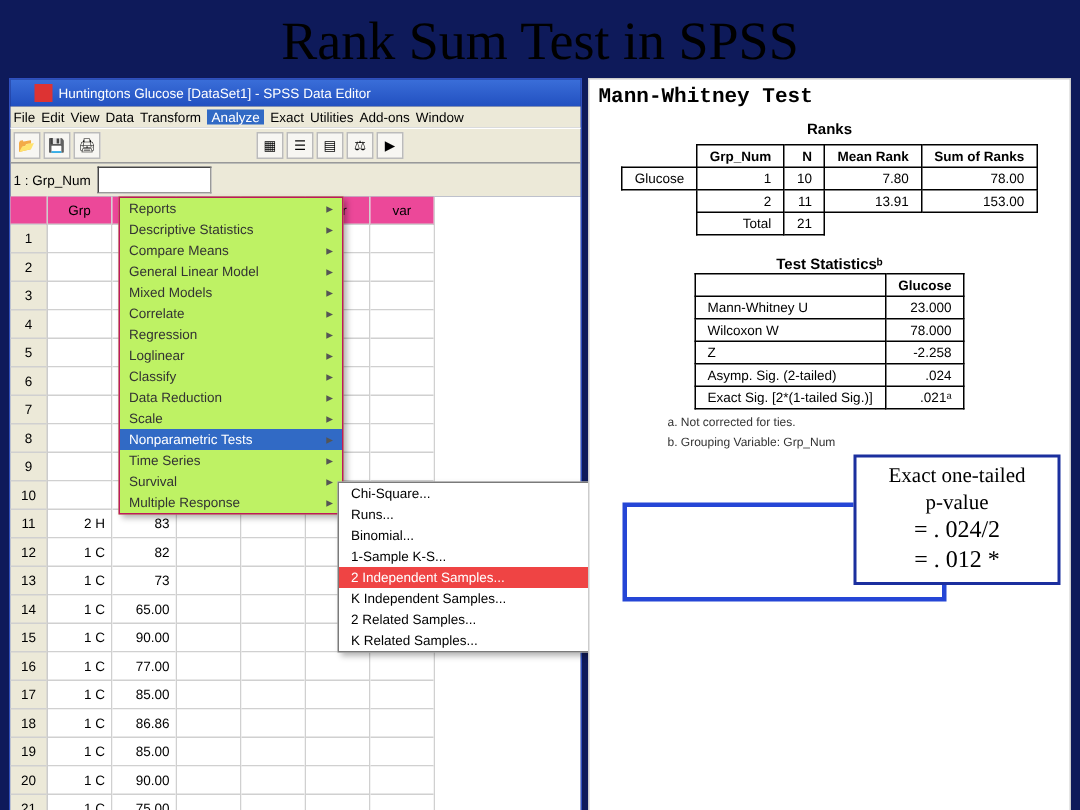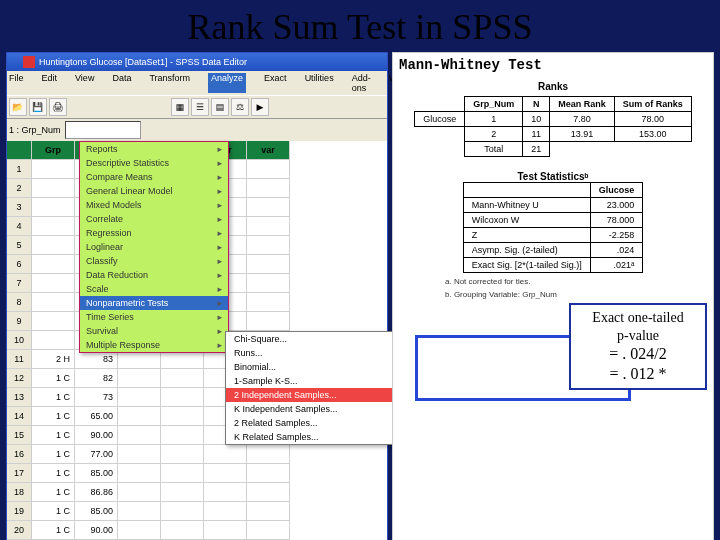--- a/index.html
+++ b/index.html
@@ -2,47 +2,47 @@
 <html><head>
 <meta charset="utf-8">
 <style>
   html,body{margin:0;padding:0}
   body{width:720px;height:540px;background:#0e1a5a;font-family:"Times New Roman",serif;position:relative;overflow:hidden}
   .slide-title{color:#000;font-size:36px;font-weight:400;text-align:center;padding:6px 0 4px}
   .content{display:flex;padding:0 6px}
   .spss-window{width:380px;font-family:Tahoma,Arial,sans-serif;font-size:9px;color:#000;border:1px solid #2f4fbf}
   .titlebar{background:linear-gradient(#3a6ed9,#2250c0);color:#fff;padding:3px 16px;display:flex;align-items:center;gap:4px}
   .title-icon{width:12px;height:12px;background:#d33;display:inline-block}
-  .menubar{background:#ece9d8;padding:2px 2px;display:flex;gap:18px;font-size:9px}
+  .menubar{background:#ece9d8;padding:2px 2px;display:flex;gap:4px;font-size:9px}
   .menubar span{cursor:default}
   .menubar .active{background:#316ac5;color:#fff;padding:0 3px}
   .toolbar{background:#ece9d8;border-top:1px solid #fff;border-bottom:1px solid #999;padding:2px 2px;display:flex;gap:2px;align-items:center}
   .tb-btn{width:16px;height:16px;border:1px solid #bbb;background:#f7f6f2;display:inline-flex;align-items:center;justify-content:center;font-size:9px}
   .field-row{background:#ece9d8;padding:2px;display:flex;gap:4px;align-items:center}
   .field-row input{width:70px;height:14px;font-size:9px;border:1px inset #999;background:#fff}
   .spss-body{display:flex;background:#fff;height:420px;position:relative}
   .rownums{width:24px;background:#ece9d8;border-right:1px solid #ccc;display:flex;flex-direction:column}
   .rownums div,.hdr-cell,.cell{height:18px;line-height:18px;font-size:9px;border-bottom:1px solid #d0d0d0;text-align:center}
   .datacols{display:flex;flex:1;overflow:hidden}
   .col{flex:0 0 42px;border-right:1px solid #d0d0d0;display:flex;flex-direction:column}
-  .hdr-cell{background:#15803d;font-weight:700}
+  .hdr-cell{background:#ec4899;font-weight:400}
   .cell{text-align:right;padding-right:4px;background:#fff}
   .dropdown{position:absolute;left:72px;top:0;width:148px;background:#bef264;border:1px solid #be185d;box-shadow:2px 2px 4px rgba(0,0,0,.3);font-size:9px}
   .dropdown .mi{display:flex;justify-content:space-between;padding:2px 6px;color:#333}
   .dropdown .mi.hl{background:#316ac5;color:#fff}
   .dropdown .arrow{color:#555}
   .submenu{position:absolute;left:218px;top:190px;width:168px;background:#fff;border:1px solid #7a7a7a;box-shadow:2px 2px 4px rgba(0,0,0,.3);font-size:9px}
   .submenu .mi{padding:2px 8px}
   .submenu .mi.hl{background:#ef4444;color:#fff}
 
   .output{flex:1;background:#fff;border:1px solid #ccc;margin-left:4px;font-family:Arial,sans-serif;font-size:10px;color:#000;padding:4px 6px;position:relative}
   .output h3{font-size:14px;margin:0 0 8px;font-family:Liberation Mono, monospace;color:#000}
   .rank-title{text-align:center;font-weight:700;font-size:10px;margin:4px 0}
   table.tbl{border-collapse:collapse;font-size:9px;margin:0 auto 14px}
-  table.tbl th,table.tbl td{border:1px solid #000;padding:2px 8px;text-align:center}
+  table.tbl th,table.tbl td{border:1px solid #000;padding:2px 8px;text-align:right}
   table.tbl .nob{border:none}
   .stats-title{text-align:center;font-weight:700;font-size:10px}
   table.stats{border-collapse:collapse;font-size:9px;margin:0 auto}
   table.stats td,table.stats th{border:1px solid #000;padding:2px 8px;text-align:left}
   table.stats td.v{text-align:right}
   .footnote{font-size:8px;margin:4px 0 0 46px;color:#333}
   .bluebox{position:absolute;border:3px solid #2546d6;left:22px;top:282px;width:210px;height:60px;pointer-events:none}
   .callout{position:absolute;right:6px;top:250px;width:130px;border:2px solid #1b2f9e;background:#fff;padding:4px 2px;font-family:"Times New Roman";font-size:14px;text-align:center;line-height:1.25}
   .callout .big{font-size:16px}
 </style>

